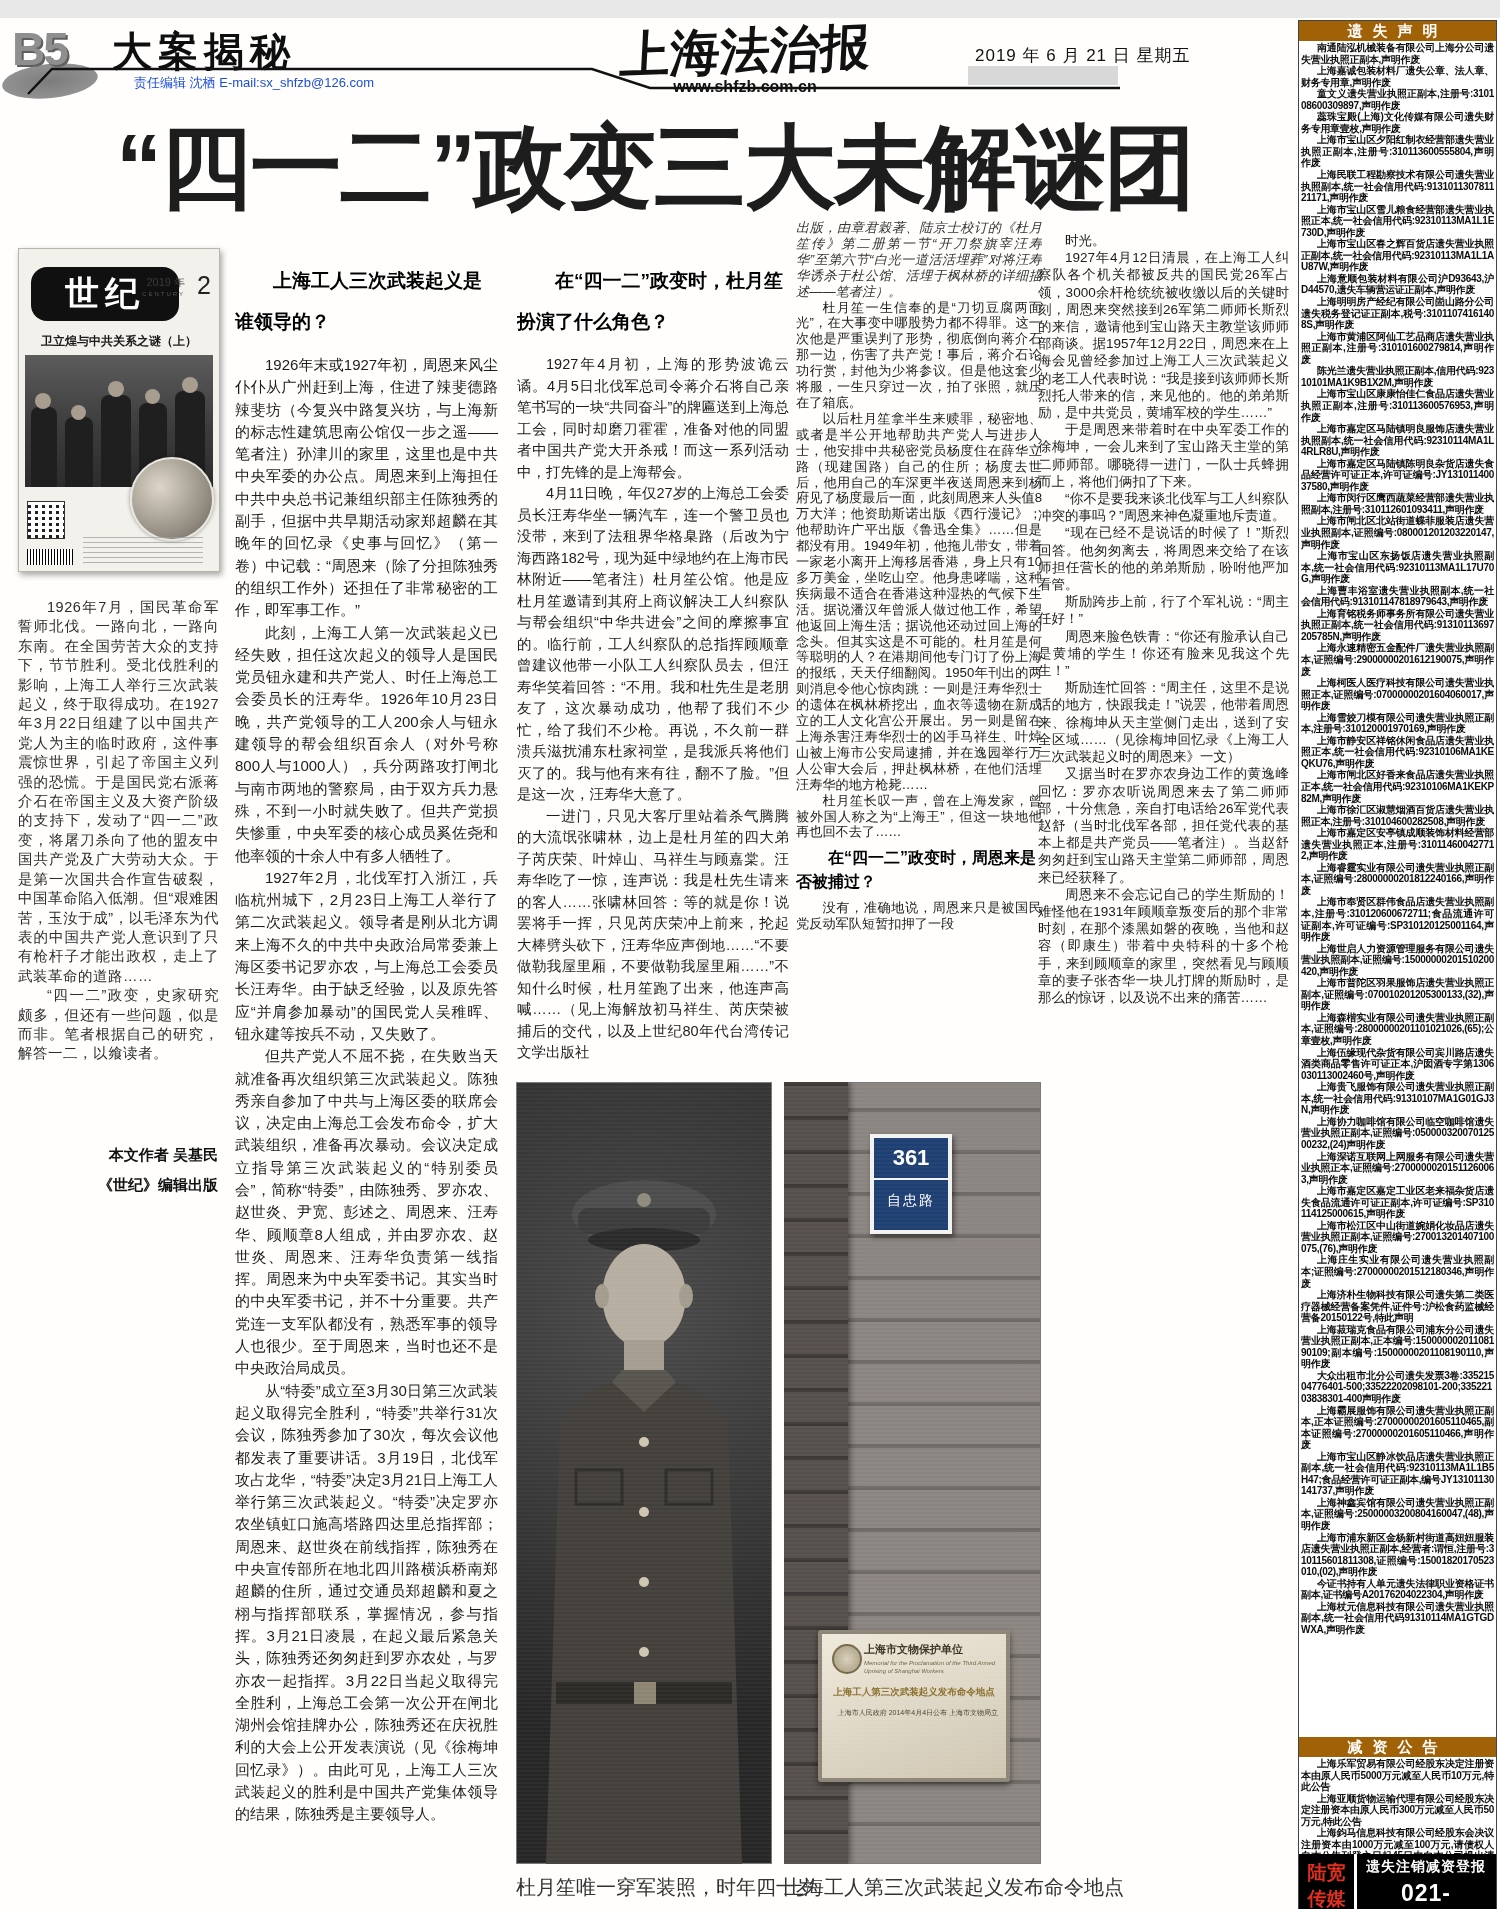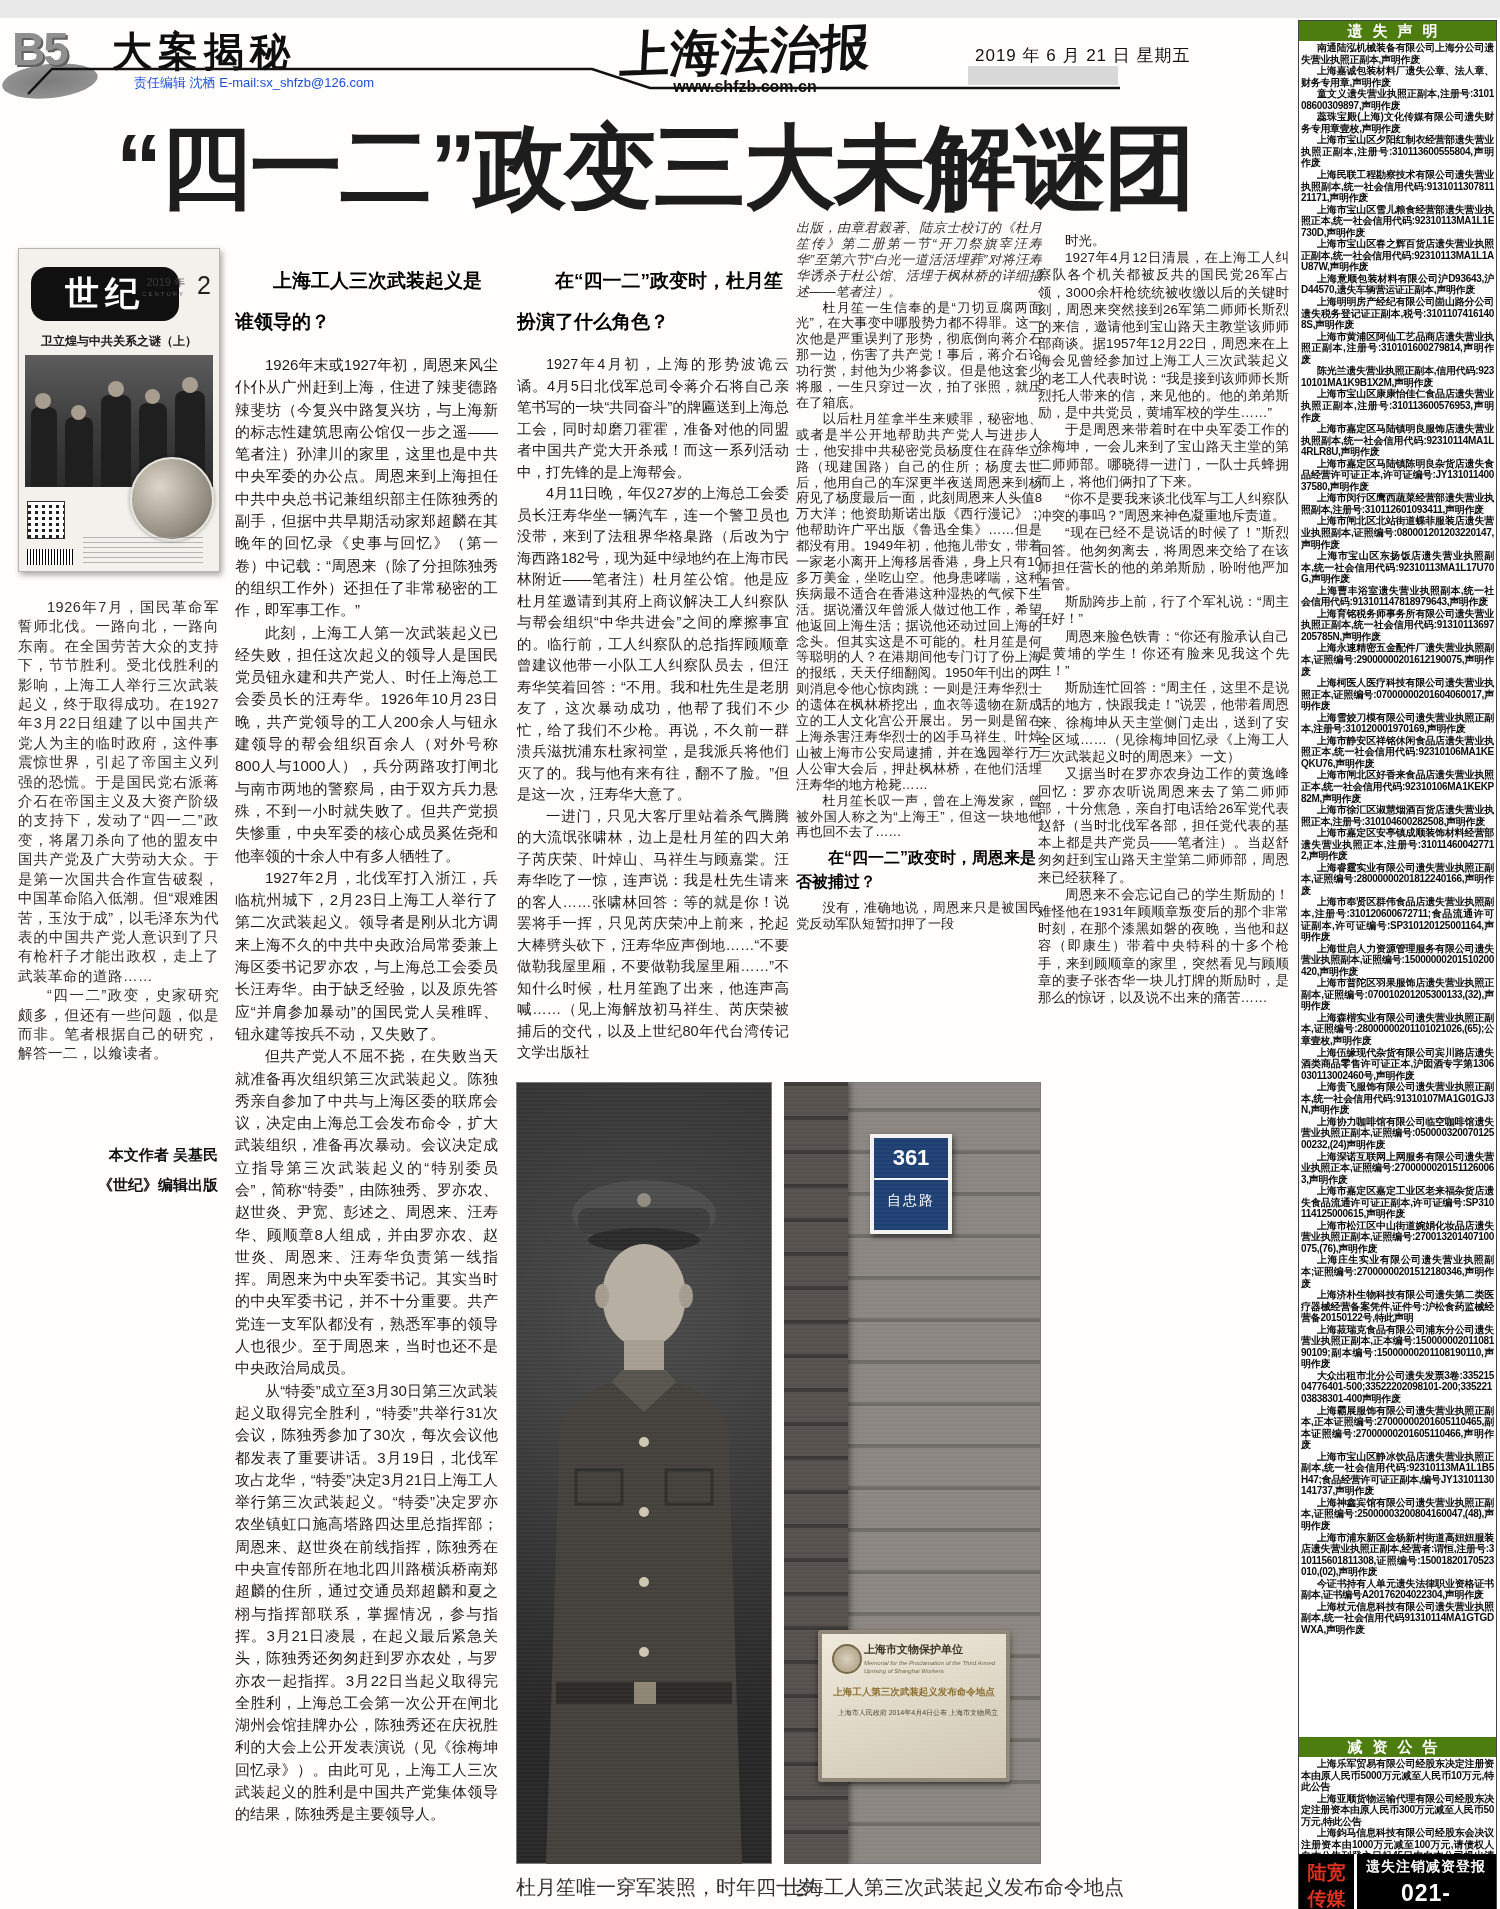--- a/index.html
+++ b/index.html
@@ -78,21 +78,21 @@
       box-shadow:0 3px 6px rgba(0,0,0,.5);padding:8px 8px 4px 8px;box-sizing:border-box;color:#3d3425;}
   .plaque .seal{position:absolute;left:10px;top:10px;width:26px;height:26px;border-radius:50%;border:2px solid #77684a;
       background:radial-gradient(#d9d0ba,#a4997d);}
   .plaque .l1{margin-left:34px;font-size:11px;font-weight:bold;}
   .plaque .l2{margin-left:34px;font-size:6px;font-style:italic;color:#6e6florida249;color:#6e6249;line-height:8px;margin-top:2px;}
   .plaque .l3{margin-top:10px;font-size:9.5px;font-weight:bold;color:#8a6e2c;text-align:center;line-height:13px;}
   .plaque .l4{margin-top:10px;font-size:7px;text-align:right;line-height:10px;color:#4a4132;}
   .caption{position:absolute;top:1856px;font-size:20px;color:#333;}
   
   .ads{position:absolute;left:1298px;top:2px;width:199px;height:1905px;border:1px solid #444;box-sizing:border-box;background:#fff;}
-  .ads-header{height:20px;background:#4d7c0f;color:#fff;text-align:center;font-size:15px;font-weight:bold;
+  .ads-header{height:20px;background:#a16207;color:#fff;text-align:center;font-size:15px;font-weight:bold;
       letter-spacing:10px;line-height:20px;}
   .ads-list{overflow:hidden;padding:1px 2px;}
   #lost-list{height:1694px;}
   #reduce-list{height:95px;}
   .ads-list p{margin:0;font-size:10px;line-height:11.55px;text-align:justify;text-indent:1.6em;
       font-weight:600;color:#0d0d0d;letter-spacing:-.3px;word-break:break-all;}
   .ad-box{height:92px;background:#000;color:#fff;display:flex;flex-wrap:wrap;align-content:flex-start;}
   .ad-left{width:58px;border-right:3px solid #fff;box-sizing:border-box;text-align:center;
       color:#e03020;font-weight:900;font-size:19px;line-height:26px;padding-top:6px;height:64px;}
   .ad-right{width:138px;text-align:center;height:64px;}

